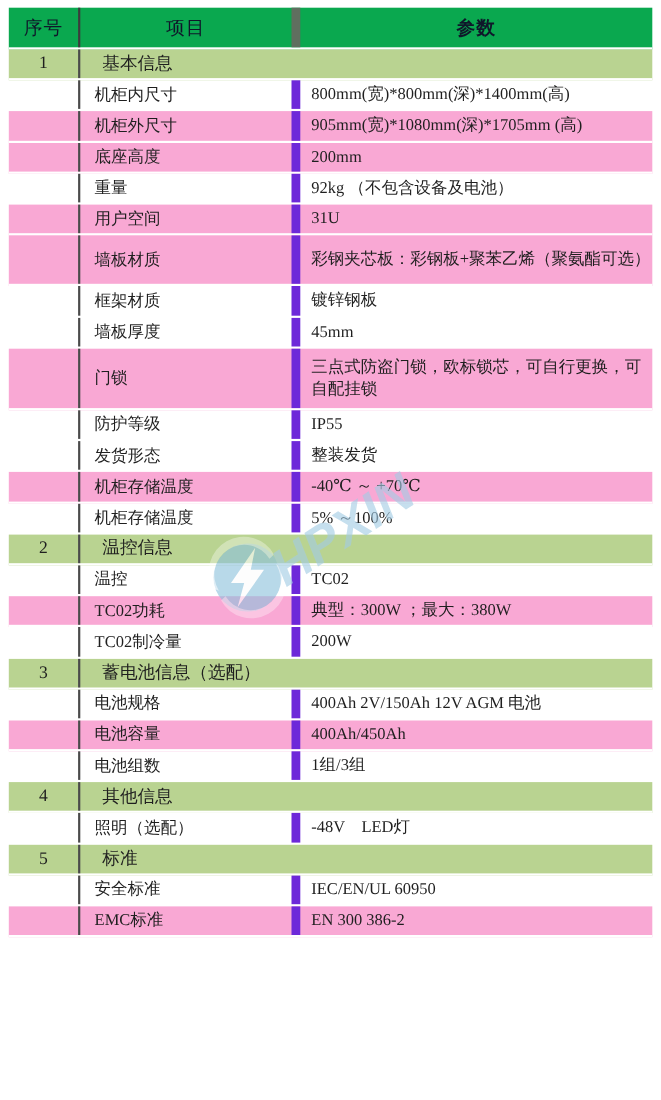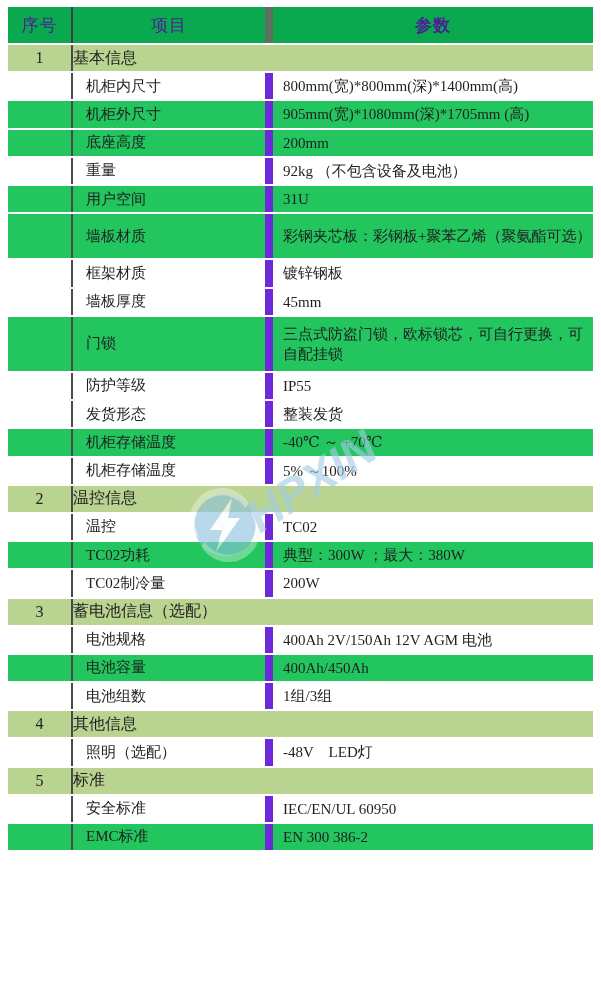--- a/index.html
+++ b/index.html
@@ -24,31 +24,31 @@
     flex:0 0 200px;width:200px;box-sizing:border-box;
     border-right:8px solid #6d28d9;
     display:flex;align-items:center;
     padding-left:13px;
   }
   .c3{
     flex:1;display:flex;align-items:center;
     padding-left:10px;box-sizing:border-box;
     white-space:pre-wrap;
   }
-  .hdr{background:#0aa84f;color:#4c1d95;min-height:38px;font-size:17px;letter-spacing:1px;}
+  .hdr{background:#0aa84f;color:#0f172a;min-height:38px;font-size:17px;letter-spacing:1px;}
   .hdr .c1{border-right-color:#3c3c3c;}
   .hdr .c2{justify-content:center;padding-left:0;border-right-color:#5f6f5f;}
   .hdr .c3{justify-content:center;padding-left:0;font-weight:bold;}
   .section{background:#b9d391;min-height:28px;font-size:16px;}
   .section .cmerge{
     flex:1;display:flex;align-items:center;
-    padding-left:0;box-sizing:border-box;
+    padding-left:0;box-sizing:border-box;margin-left:20px;
   }
   .data{min-height:28px;font-size:15px;}
-  .data.alt{background:#22c55e;justify-content:space-between;}
+  .data.alt{background:#f9a8d4;justify-content:space-between;}
   .data .c3{line-height:1.35;padding-top:3px;padding-bottom:3px;}
   .wm{
     position:absolute;left:165px;top:392px;
     pointer-events:none;
   }
   .wm text{
     font-family:"Liberation Sans","DejaVu Sans",sans-serif;
   }
 </style>
 </head>

